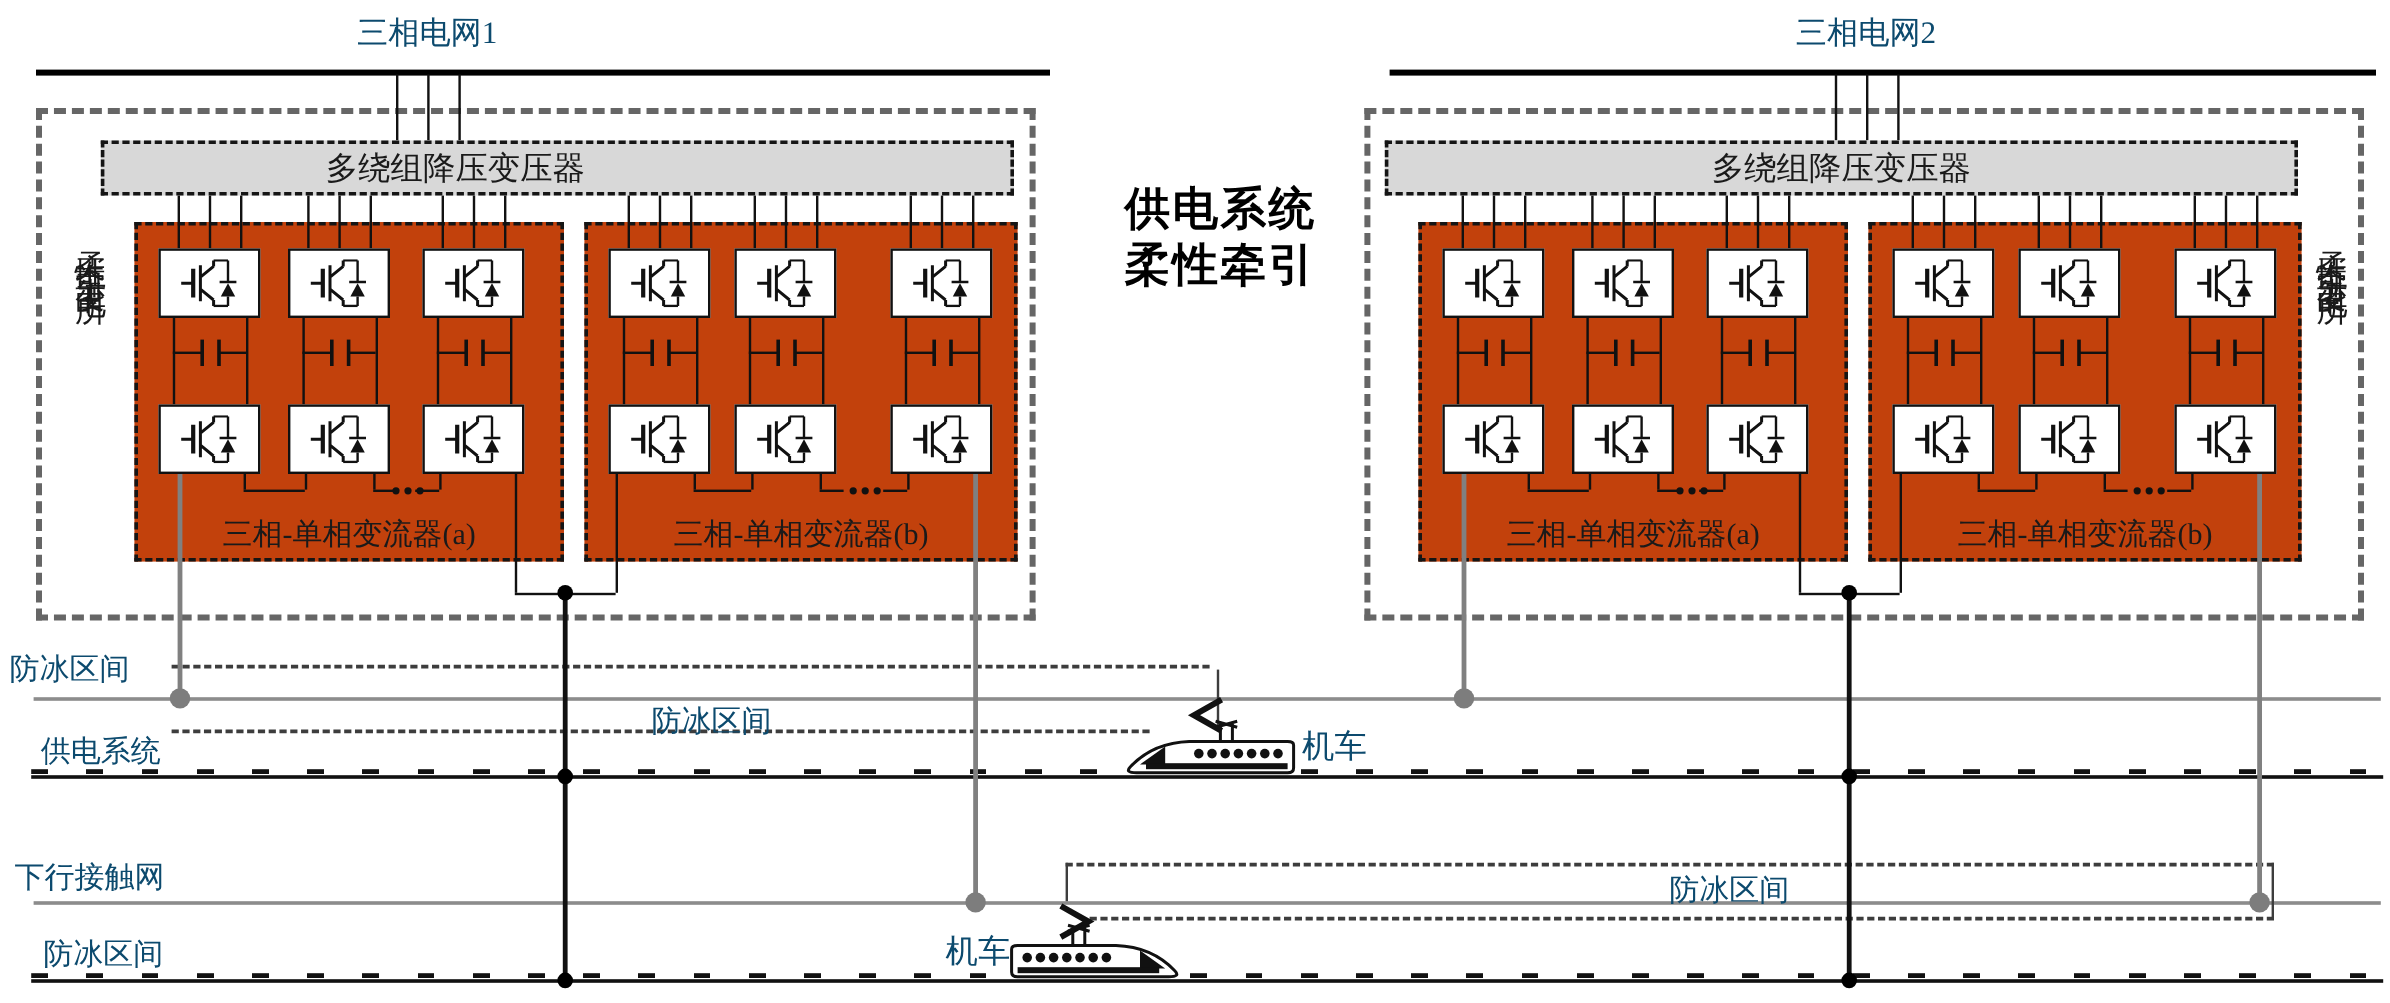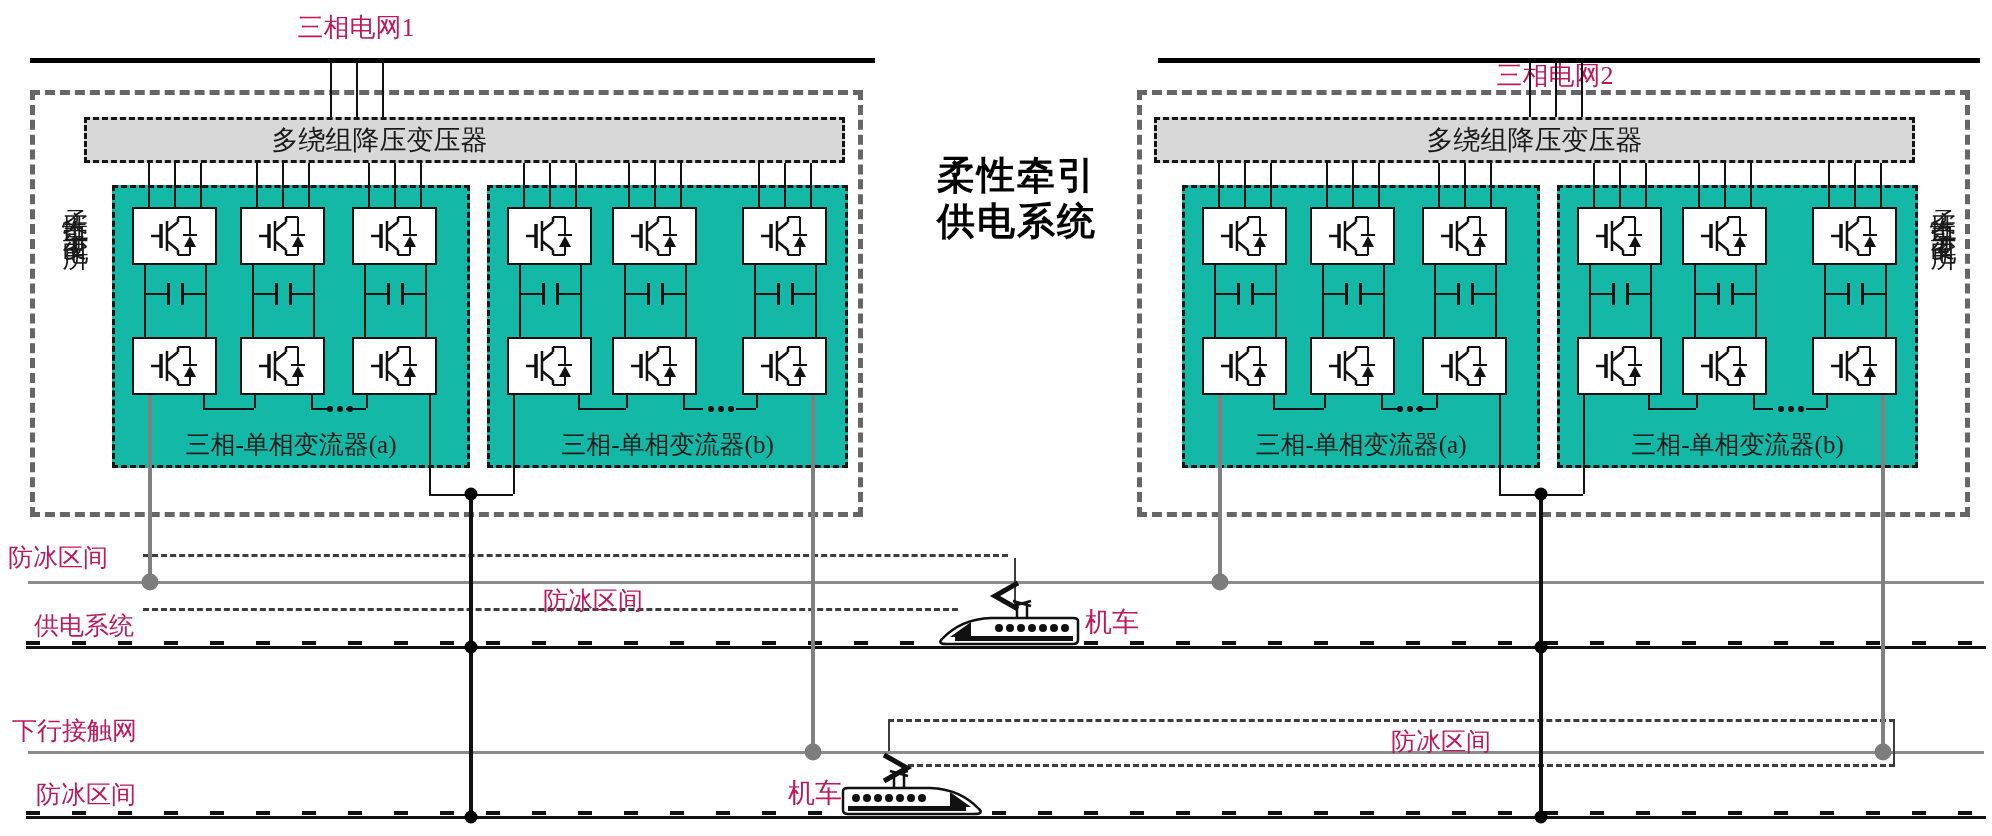--- a/index.html
+++ b/index.html
@@ -1,33 +1,33 @@
 <!DOCTYPE html>
 <html><head>
 <meta charset="utf-8">
 <style>
   html,body{margin:0;padding:0;background:#fff;}
   #canvas{
     position:relative;width:1992px;height:836px;background:#fff;overflow:hidden;
     font-family:"Liberation Serif","DejaVu Serif",serif;color:#111;
   }
   .abs{position:absolute;}
-  .lbl{position:absolute;font-size:25px;color:#be185d;white-space:nowrap;}
+  .lbl{position:absolute;font-size:25px;color:#0c4a6e;white-space:nowrap;}
   .lbl-center{transform:translateX(-50%);}
   .title{
     position:absolute;left:1017px;top:152px;transform:translateX(-50%);
     font-size:38px;font-weight:bold;line-height:46px;text-align:center;letter-spacing:2px;color:#000;
   }
   .bus{position:absolute;height:5px;background:#000;}
   .vline{position:absolute;width:2px;background:#111;}
   .hline{position:absolute;height:2px;background:#111;}
   .vwire-gray{position:absolute;width:4px;background:#808080;}
   .vwire-black{position:absolute;width:4px;background:#111;}
   .outer-box{position:absolute;border:5px dashed #666;background:transparent;box-sizing:border-box;}
-  .panel{position:absolute;border:3px dashed #151515;background:#14b8a6;box-sizing:border-box;}
+  .panel{position:absolute;border:3px dashed #151515;background:#c2410c;box-sizing:border-box;}
   .transformer{position:absolute;border:3px dashed #151515;background:#d8d8d8;box-sizing:border-box;
     display:flex;align-items:center;justify-content:center;font-size:27px;color:#1a1a1a;}
   .panel-label{position:absolute;left:0;right:0;bottom:4px;text-align:center;font-size:25px;color:#1a1a1a;}
   .module-box{position:absolute;border:2.5px solid #111;background:#fff;box-sizing:border-box;
     display:flex;align-items:center;justify-content:center;}
   .vname{position:absolute;writing-mode:vertical-rl;text-orientation:upright;
     font-size:26px;letter-spacing:6px;color:#1a1a1a;}
   .plate{position:absolute;width:3px;background:#111;}
   .dash-h{position:absolute;height:0;border-top:3px dashed #3d3d3d;}
   .tick{position:absolute;width:2px;background:#3d3d3d;}
@@ -41,26 +41,26 @@
   .dots3{position:absolute;display:flex;gap:4px;}
   .dots3 i{width:6px;height:6px;border-radius:50%;background:#111;display:block;}
   svg{display:block;}
 </style>
 </head>
 <body>
 
 <div id="canvas">
 
   <div class="title">
+    <div>供电系统</div>
     <div>柔性牵引</div>
-    <div>供电系统</div>
   </div>
 
   <div class="lbl lbl-center" style="left:356px;top:10px;font-size:26px;">三相电网1</div>
-  <div class="lbl lbl-center" style="left:1555px;top:10px;font-size:26px;margin-top:48px;">三相电网2</div>
+  <div class="lbl lbl-center" style="left:1555px;top:10px;font-size:26px;">三相电网2</div>
 
   <div class="bus" style="left:30px;top:58px;width:845px;"></div>
   <div class="bus" style="left:1158px;top:58px;width:822px;"></div>
 
   <div class="cat" style="left:28px;top:581px;width:1956px;"></div>
   <div class="railway" style="left:26px;top:641px;width:1960px;">
     <div class="sleepers"></div>
     <div class="bar"></div>
   </div>
   <div class="cat" style="left:28px;top:751px;width:1956px;"></div>

